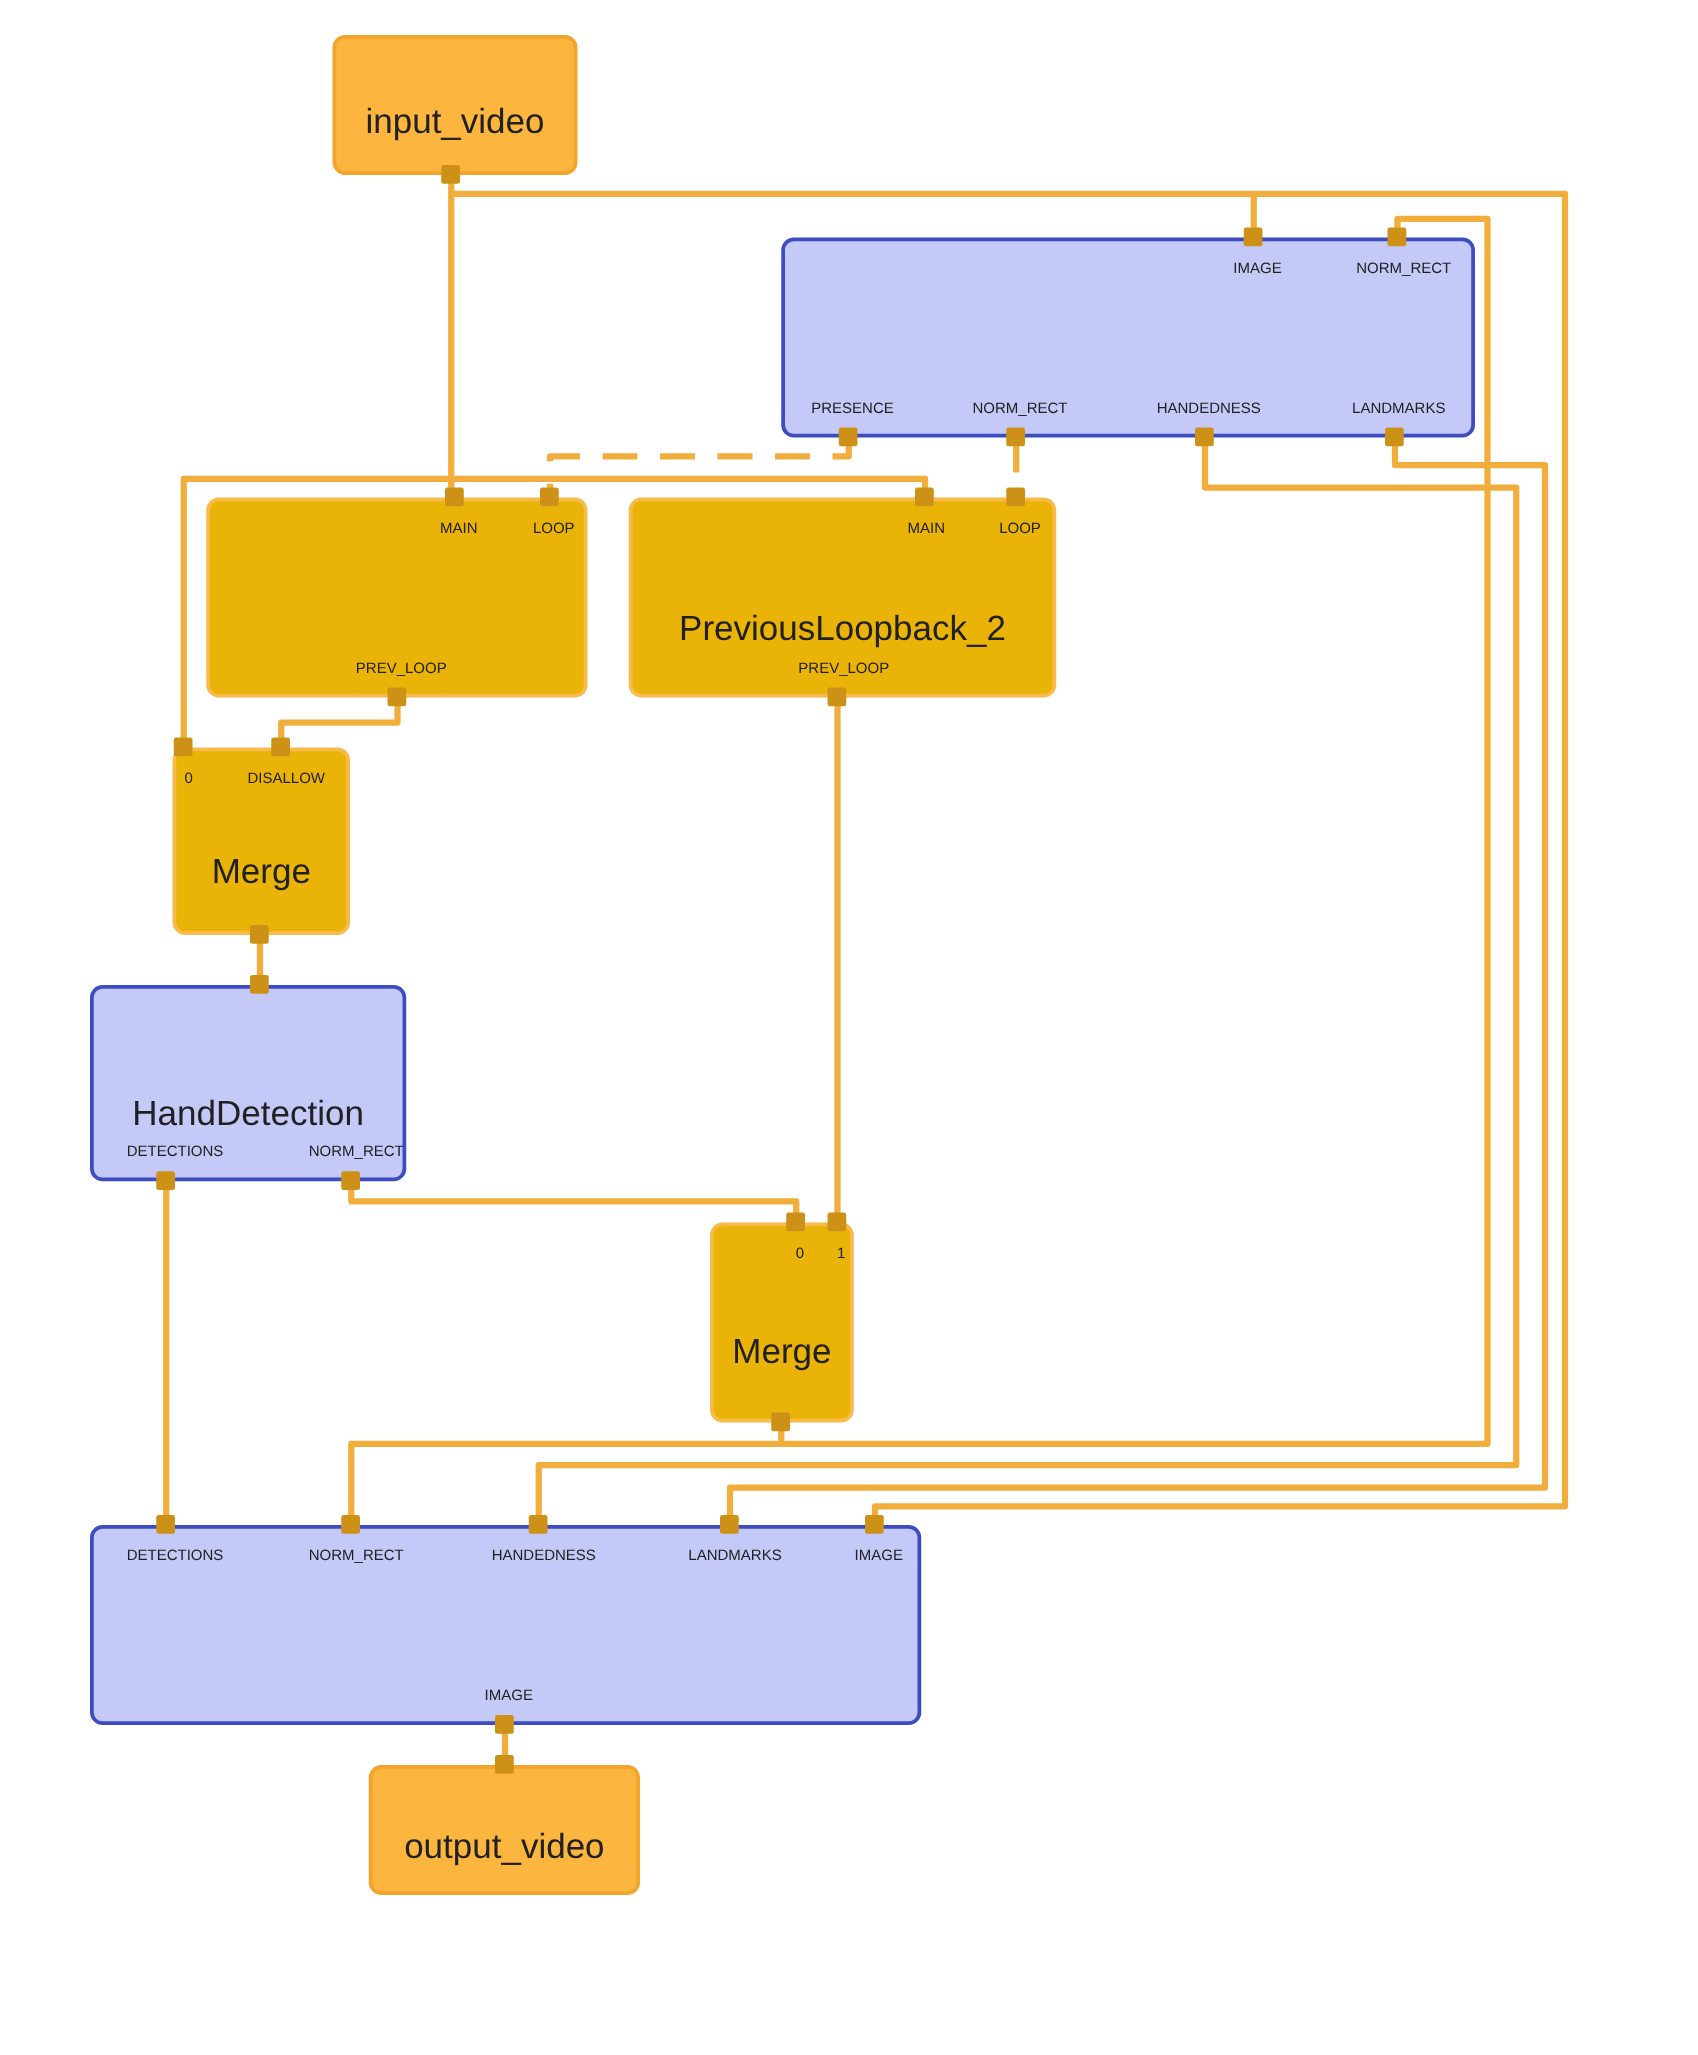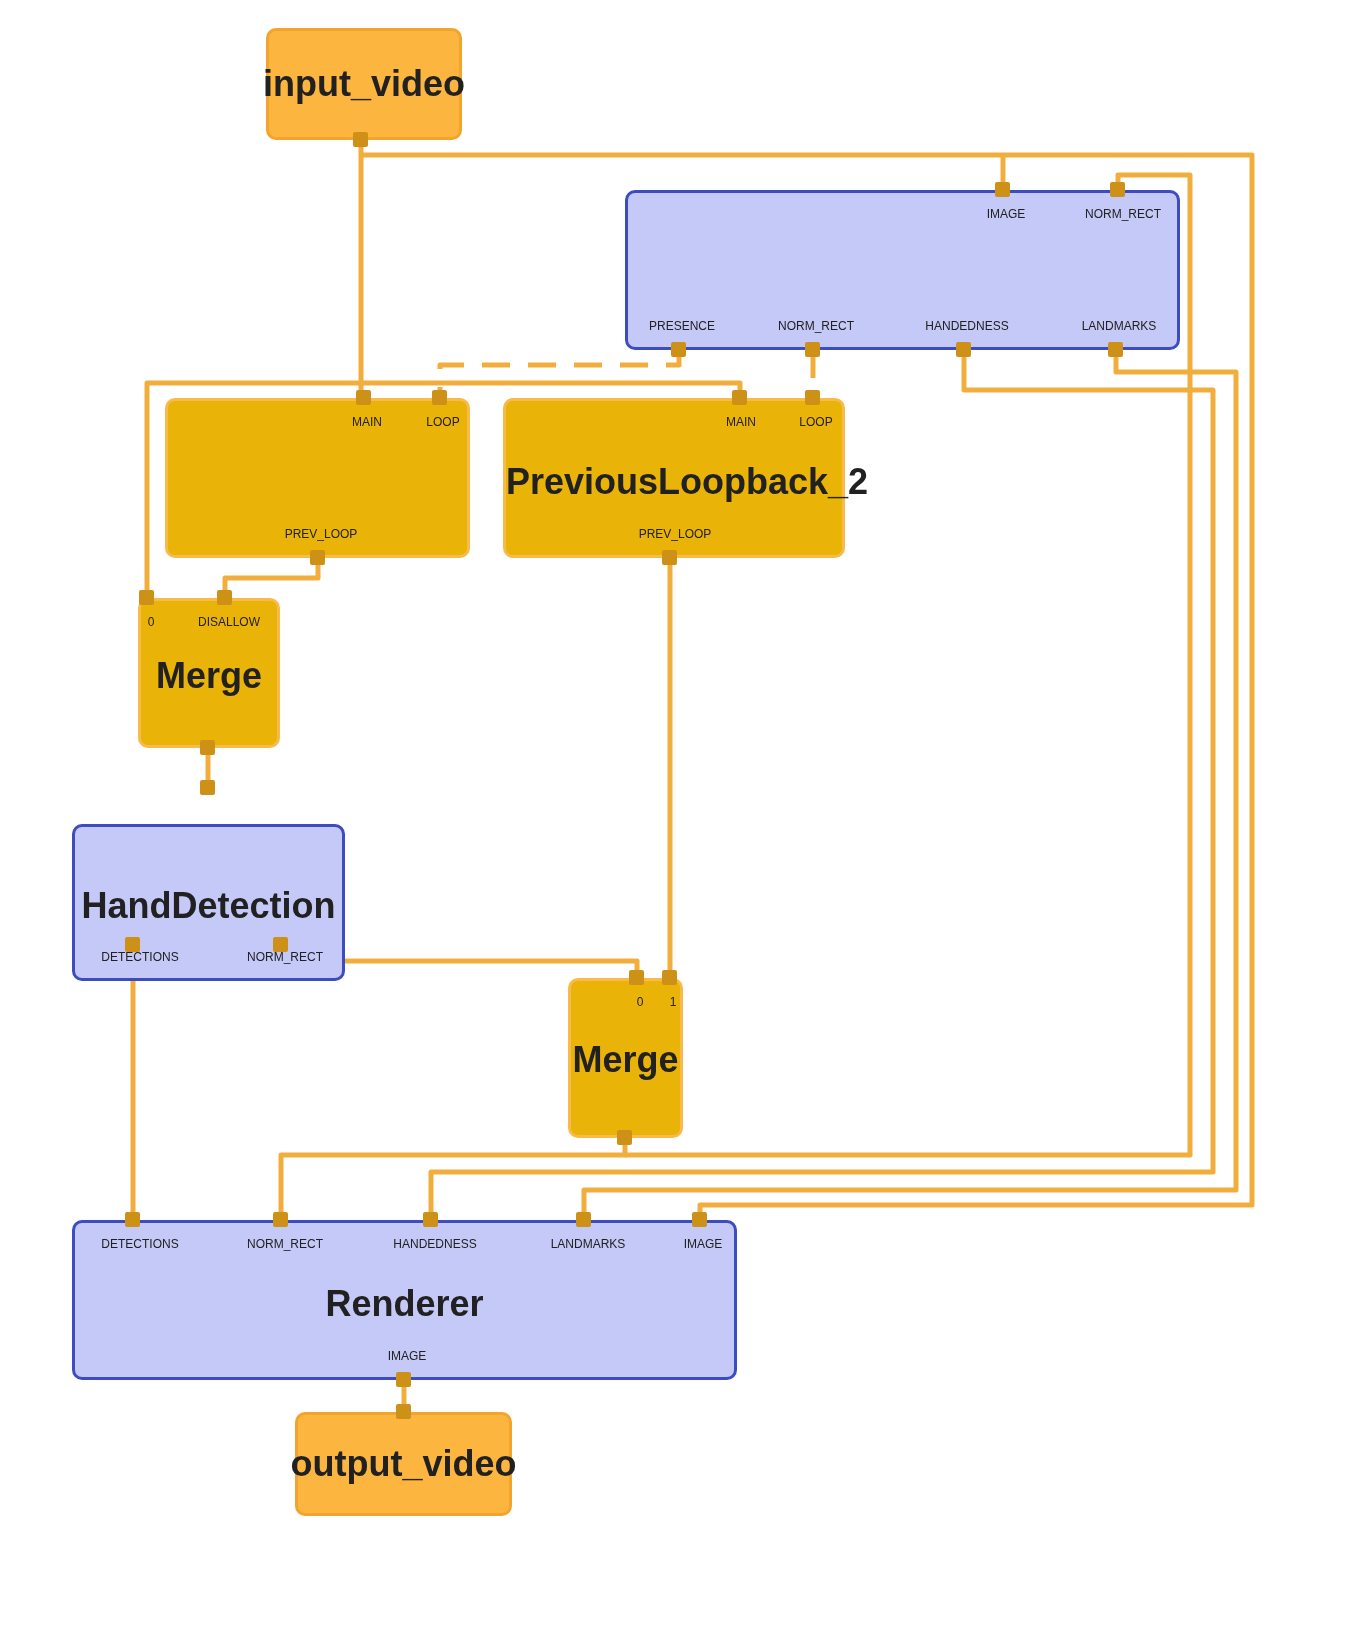--- a/index.html
+++ b/index.html
@@ -46,23 +46,24 @@
   }
   .node.calc {
     background: var(--calc-fill, #C5C9F7);
     border: 3px solid var(--calc-border, #3D4CC0);
   }
   .node.plain {
     background: #eab308;
     border: 3px solid var(--plain-border, #F7BA4B);
   }
   .title {
-    font-size: 36px;
-    font-weight: 700;
+    font-size: 28px;
+    font-weight: 400;
     color: var(--text-color, #212121);
+    margin-top: 26px;
   }
   .title.abs {
     position: absolute;
     left: 0;
     right: 0;
     text-align: center;
   }
   .plabel {
     position: absolute;
     transform: translateX(-50%);
@@ -130,39 +131,38 @@
     <div class="title abs" style="top:60px">PreviousLoopback_2</div>
     <span class="plabel bot" style="left:169px">PREV_LOOP</span>
   </div>
 
   <div class="node plain" style="left:138px;top:598px;width:142px;height:150px">
     <span class="plabel top" style="left:10px">0</span>
     <span class="plabel top" style="left:88px">DISALLOW</span>
     <div class="title abs" style="top:54px">Merge</div>
   </div>
 
-  <div class="node calc" style="left:72px;top:824px;width:273px;height:157px">
+  <div class="node calc" style="left:72px;top:788px;width:253px;height:157px">
     <div class="title abs" style="top:58px">HandDetection</div>
     <span class="plabel bot" style="left:65px">DETECTIONS</span>
     <span class="plabel bot" style="left:210px">NORM_RECT</span>
   </div>
 
   <div class="node plain" style="left:568px;top:978px;width:115px;height:160px">
     <span class="plabel top" style="left:69px">0</span>
     <span class="plabel top" style="left:102px">1</span>
     <div class="title abs" style="top:58px">Merge</div>
   </div>
 
   <div class="node calc" style="left:72px;top:1220px;width:665px;height:160px">
     <span class="plabel top" style="left:65px">DETECTIONS</span>
     <span class="plabel top" style="left:210px">NORM_RECT</span>
     <span class="plabel top" style="left:360px">HANDEDNESS</span>
     <span class="plabel top" style="left:513px">LANDMARKS</span>
     <span class="plabel top" style="left:628px">IMAGE</span>
-    <div class="title abs" style="top:60px">Renderer</div>
     <span class="plabel bot" style="left:332px">IMAGE</span>
   </div>
 
   <div class="node io" style="left:295px;top:1412px;width:217px;height:104px">
     <div class="title">output_video</div>
   </div>
 
   <div class="port" style="left:353px;top:132px"></div>
   <div class="port" style="left:995px;top:182px"></div>
   <div class="port" style="left:1110px;top:182px"></div>

